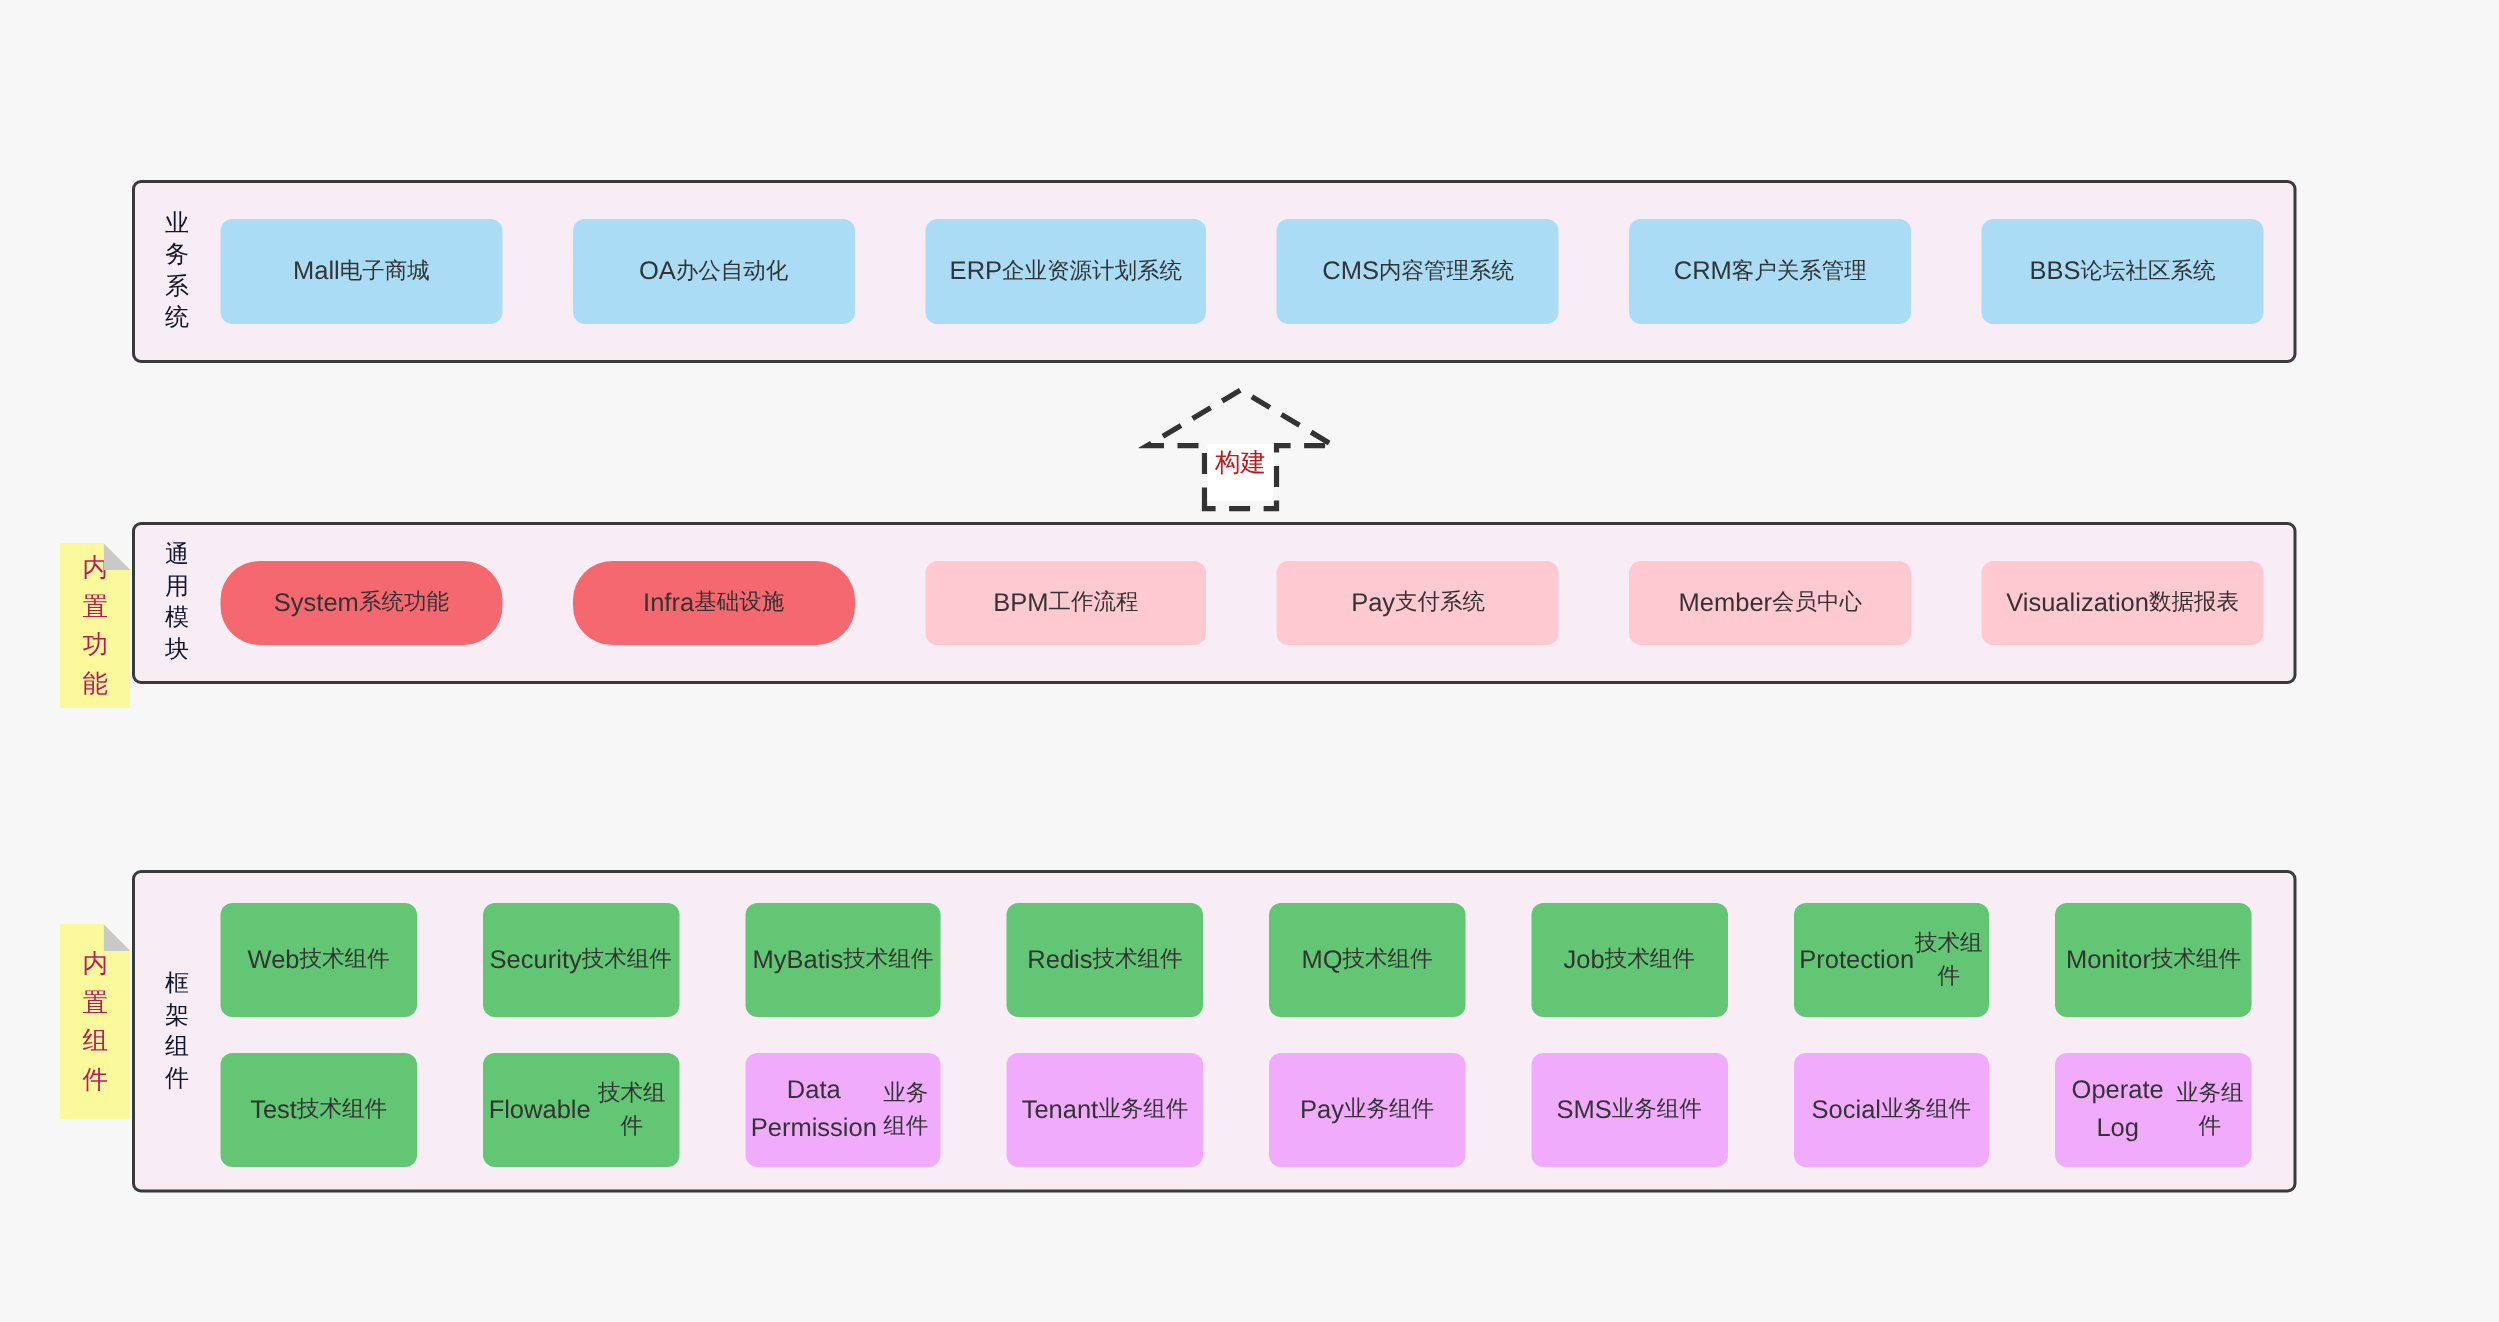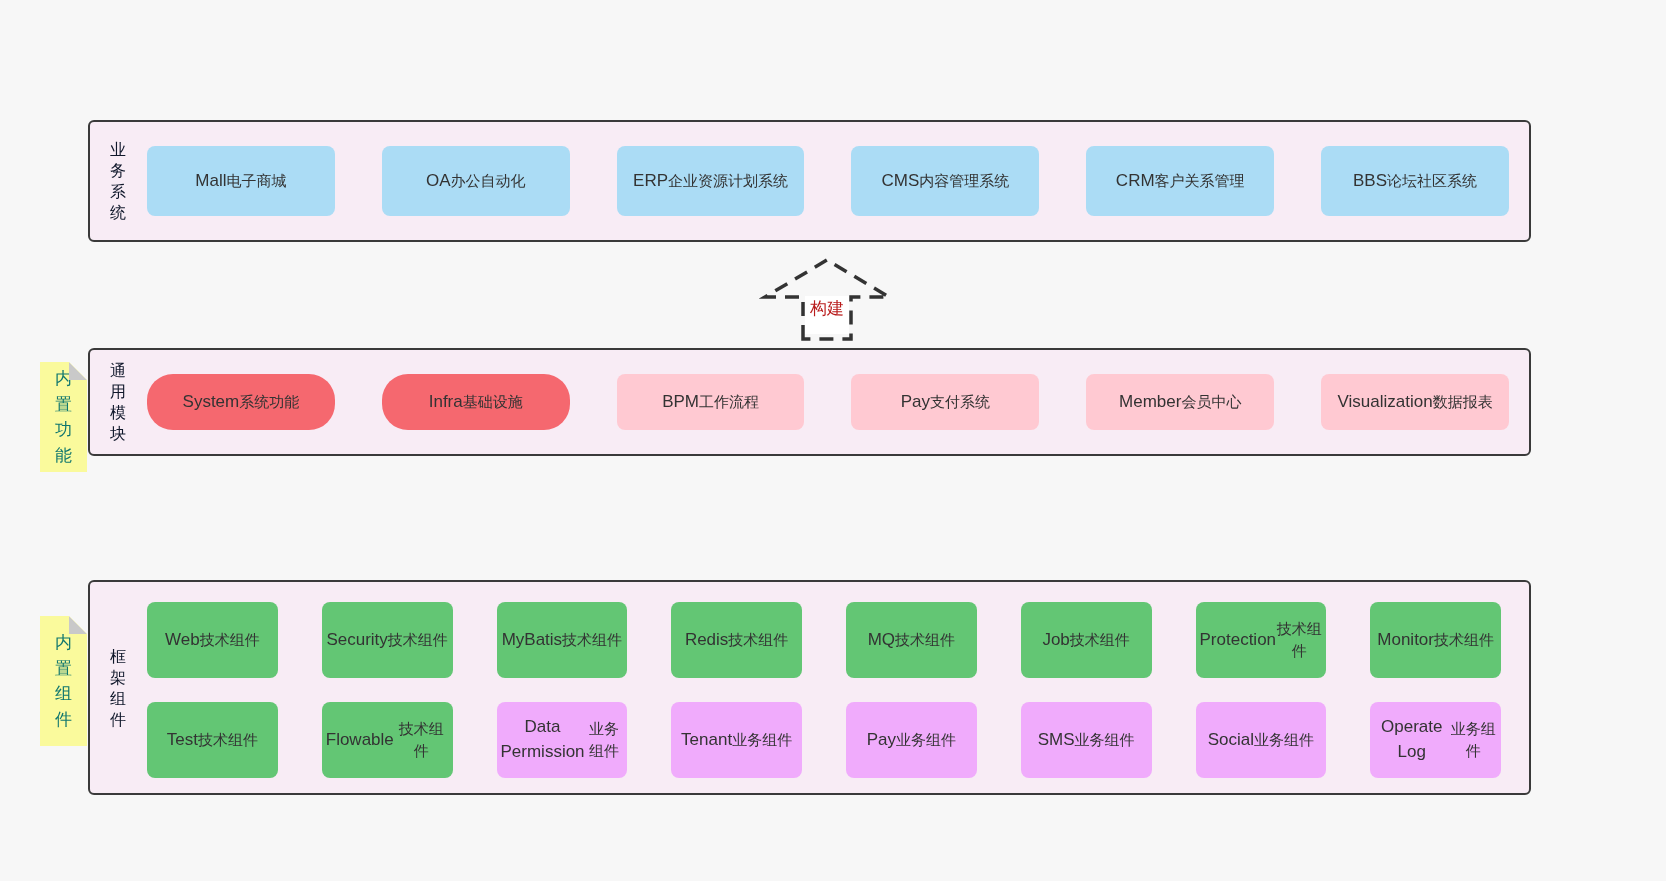--- a/index.html
+++ b/index.html
@@ -68,21 +68,21 @@
   }
   .sticky-modules{top:362px;height:110px;}
   .sticky-components{top:616px;height:130px;}
   .sticky .fold{
     position:absolute;top:0;right:0;width:18px;height:18px;
     background:#c9c9c9;
     clip-path:polygon(0 0, 100% 100%, 0 100%);
   }
   .sticky .stick-text{
     width:19px;font-size:17px;line-height:1.5;
-    text-align:center;word-break:break-all;color:#0f766e;
+    text-align:center;word-break:break-all;color:#be185d;
   }
 
   
   .arrow{position:absolute;width:136px;height:88px;z-index:1;}
   .arrow-build{left:759px;top:255px;}
   .arrow-implement{left:772px;top:487px;}
   .arrow svg{position:absolute;inset:0;}
   .arrow .arrow-label{
     position:absolute;left:50%;top:41px;transform:translateX(-50%);
     background:#ffffff;

